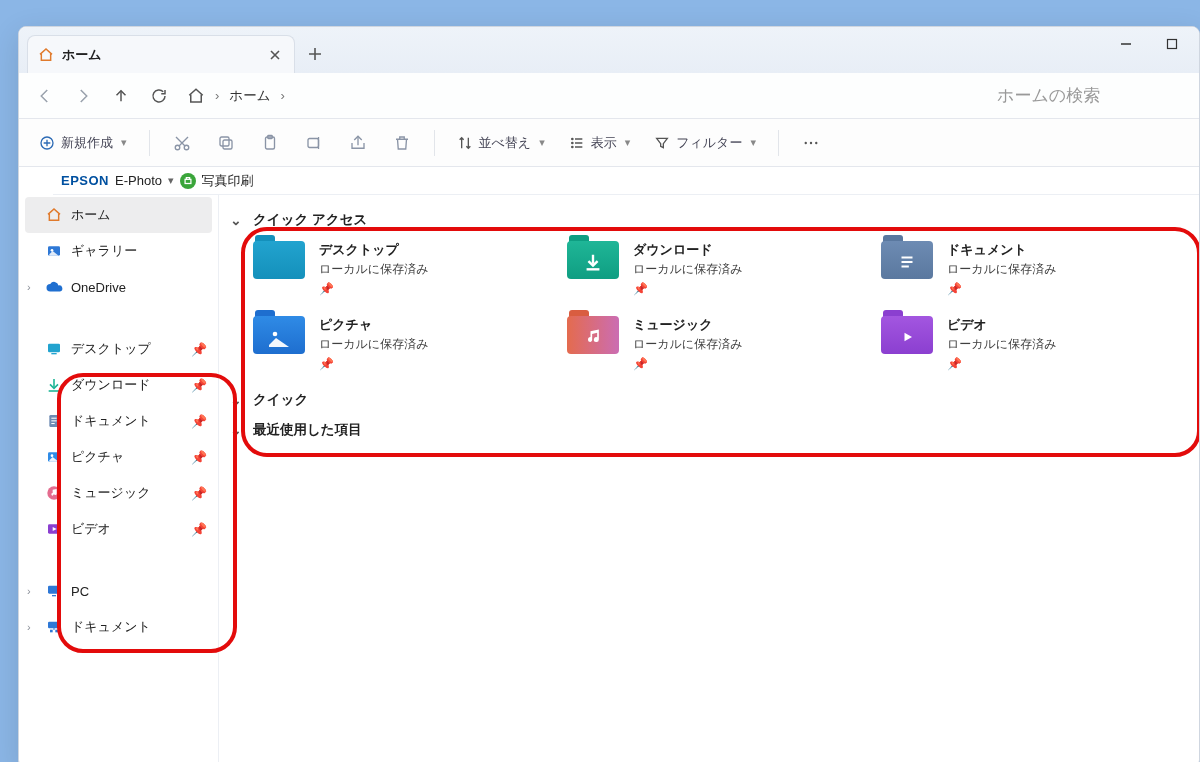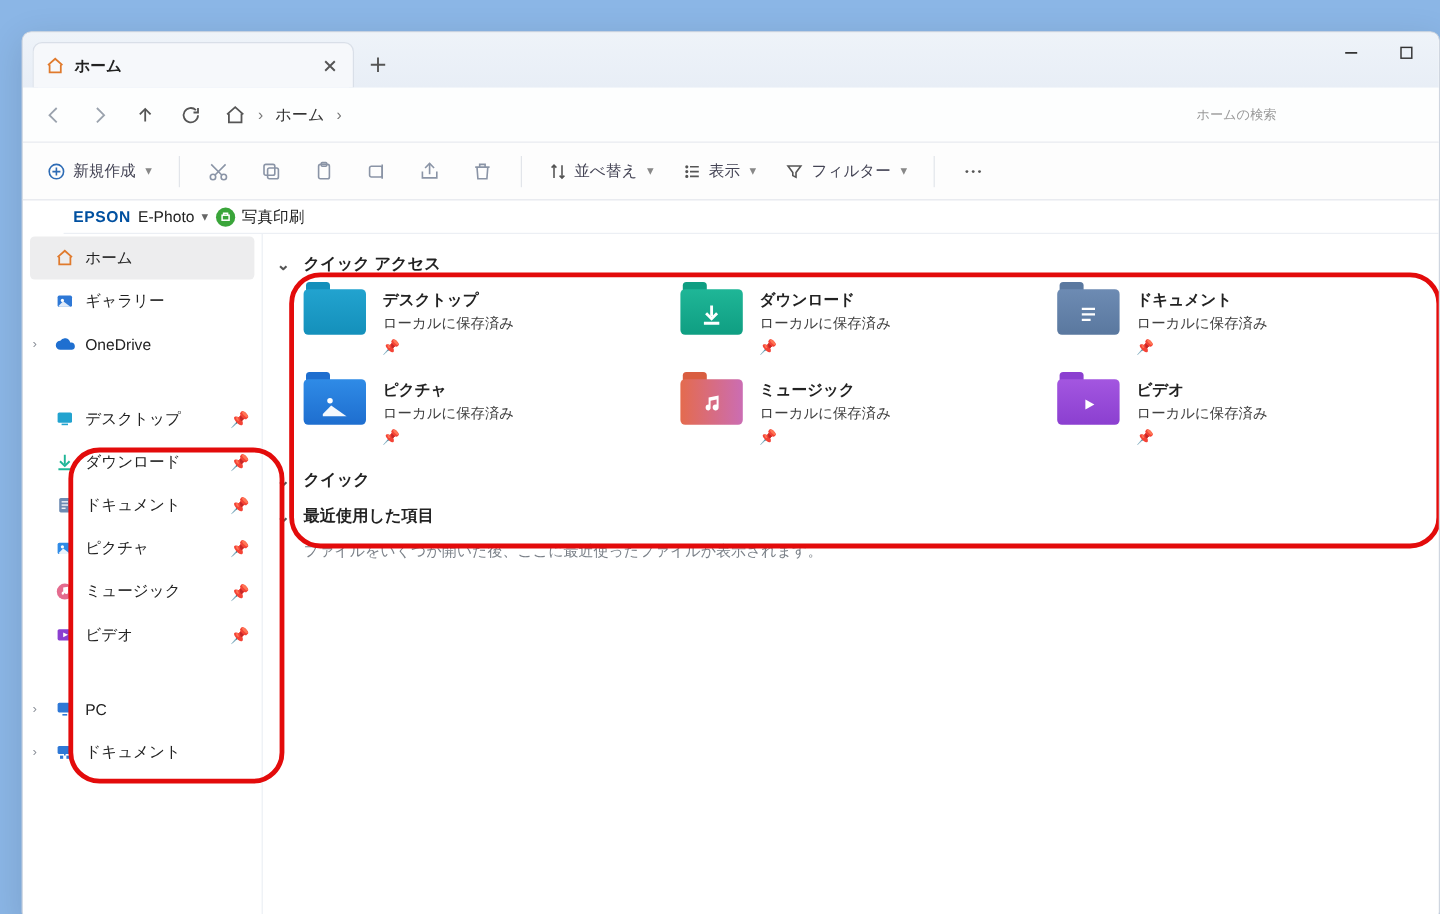--- a/index.html
+++ b/index.html
@@ -69,21 +69,21 @@
   .breadcrumb {
     display:flex; align-items:center; gap: 10px;
     padding-left: 4px; flex: 1;
     color:#333;
   }
   .breadcrumb .chev { color:#777; }
   .breadcrumb .seg { font-size: 13.5px; }
   .search-box {
     width: 200px; height: 32px;
     border: none;
-    color:#999; font-size:11px;
+    color:#999; font-size:17px;
     padding: 0 10px;
     display:flex; align-items:center;
   }
 
   
   .toolbar {
     height: 48px;
     display:flex; align-items:center;
     gap: 4px;
     padding: 0 10px;
@@ -626,19 +626,18 @@
 
       <div class="section-header">
         <span class="chev">⌄</span>
         <span>クイック</span>
       </div>
 
       <div class="section-header">
         <span class="chev">⌄</span>
         <span>最近使用した項目</span>
       </div>
-      <div class="section-desc">ファイルをいくつか開いた後、ここに最近使ったファイルが表示されます。</div>
     </div>
   </div>
 
   <div class="annot-red-sidebar"></div>
   <div class="annot-red-main"></div>
 </div>
 
 </body></html>

